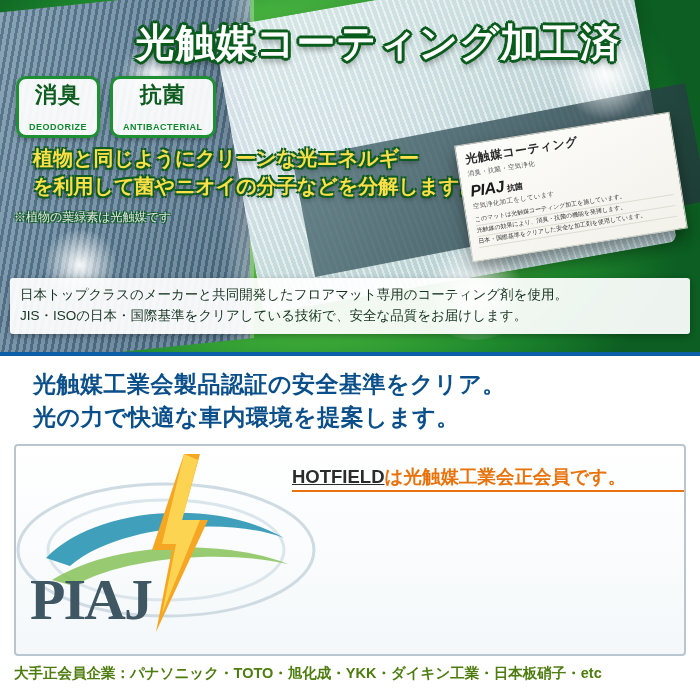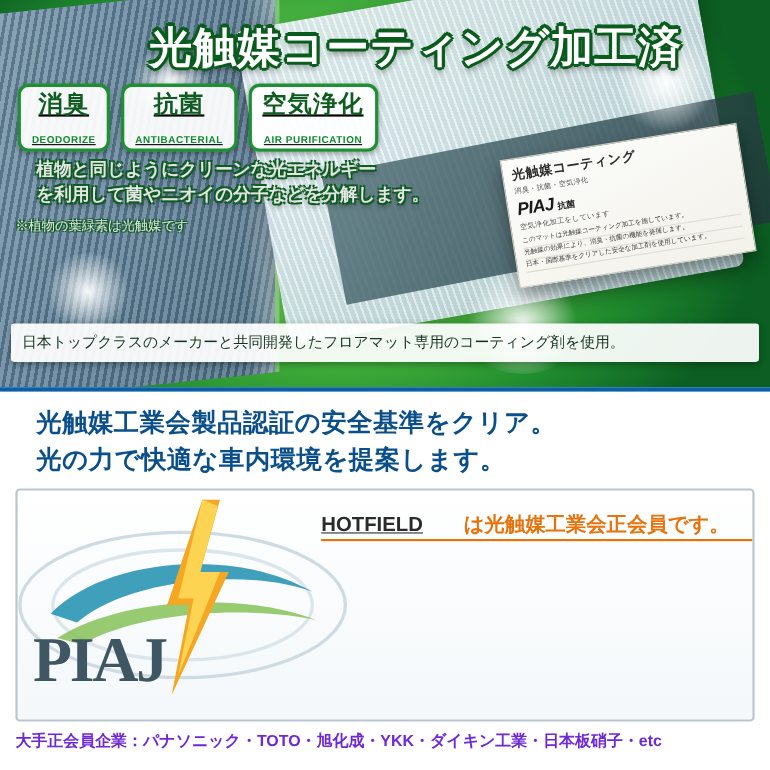--- a/index.html
+++ b/index.html
@@ -99,21 +99,20 @@
       -2px -2px 0 #0a5c1c, 2px -2px 0 #0a5c1c, -2px 2px 0 #0a5c1c, 2px 2px 0 #0a5c1c,
       -3px 0 0 #0a5c1c, 3px 0 0 #0a5c1c, 0 -3px 0 #0a5c1c, 0 3px 0 #0a5c1c,
       0 5px 6px rgba(0,0,0,0.45);
   }
 
   .badges {
     position: absolute;
     left: 16px; top: 76px;
     display: flex;
     gap: 10px;
-    text-decoration: underline;
   }
   .badge {
     background: rgba(255,255,255,0.93);
     border: 3px solid #1f8f34;
     border-radius: 10px;
     padding: 4px 10px 3px 10px;
     text-align: center;
     box-shadow: 0 2px 5px rgba(0,0,0,0.3);
   }
   .badge .jp {
@@ -130,23 +129,23 @@
     letter-spacing: 0.5px;
     margin-top: 16px;
   }
 
   .lead {
     position: absolute;
     left: 14px; top: 144px;
     width: 470px;
   }
   .lead-line {
-    font-size: 16px;
-    font-weight: bold;
-    color: #e5e5e5;
+    font-size: 20px;
+    font-weight: bold;
+    color: #fde047;
     line-height: 1.42;
     text-shadow:
       -1.6px -1.6px 0 #0d5c20, 1.6px -1.6px 0 #0d5c20, -1.6px 1.6px 0 #0d5c20, 1.6px 1.6px 0 #0d5c20,
       0 3px 5px rgba(0,0,0,0.45);
     padding-left: 19px;
   }
   .lead-note {
     margin-top: 8px;
     font-size: 12px;
     color: #e5e5e5;
@@ -206,21 +205,20 @@
 
   .white-note {
     position: absolute;
     left: 10px; top: 278px;
     width: 680px;
     background: rgba(255,255,255,0.93);
     border-radius: 3px;
     padding: 7px 10px;
     box-sizing: border-box;
     box-shadow: 0 2px 6px rgba(0,0,0,0.3);
-    margin-top: 16px;
   }
   .white-note div {
     font-size: 13.5px;
     color: #17331f;
     line-height: 1.55;
   }
 
   
   .bottom-section {
     position: absolute;
@@ -274,21 +272,21 @@
     width: 80px; height: 178px;
   }
   .member-title {
     position: absolute;
     left: 276px; top: 18px;
     font-size: 18.5px;
     font-weight: bold;
     color: #2b2b2b;
     white-space: nowrap;
   }
-  .member-title .orange { color: #e8720c; margin-left: 37px; }
+  .member-title .orange { color: #e8720c; }
   .member-title .brandsmall { color: #2b2b2b; text-decoration: underline; }
   .member-underline {
     position: absolute;
     left: 276px; top: 44px;
     width: 392px;
     height: 2px;
     background: #e8720c;
   }
   .member-body {
     position: absolute;
@@ -300,21 +298,21 @@
     font-size: 14px;
     line-height: 1.75;
     color: #333333;
   }
 
   .footer-note {
     position: absolute;
     left: 14px; top: 308px;
     width: 676px;
     font-size: 14.5px;
-    color: #6d28d9;
+    color: #4d7c0f;
     font-weight: bold;
   }
 </style>
 </head>
 <body>
 
 <div class="page">
 
   <div class="top-section">
     <div class="photo-bg"></div>
@@ -332,24 +330,20 @@
 
     <div class="badges">
       <div class="badge">
         <div class="jp">消臭</div>
         <div class="en">DEODORIZE</div>
       </div>
       <div class="badge">
         <div class="jp">抗菌</div>
         <div class="en">ANTIBACTERIAL</div>
       </div>
-      <div class="badge">
-        <div class="jp">空気浄化</div>
-        <div class="en">AIR PURIFICATION</div>
-      </div>
     </div>
 
     <div class="lead">
       <div class="lead-line">植物と同じようにクリーンな光エネルギー</div>
       <div class="lead-line">を利用して菌やニオイの分子などを分解します。</div>
       <div class="lead-note">※植物の葉緑素は光触媒です</div>
     </div>
 
     <div class="tag-card">
       <div class="tag-title">光触媒コーティング</div>
@@ -360,20 +354,21 @@
       <div class="tag-sub">空気浄化加工をしています</div>
       <div class="tag-lines">
         <div class="tag-line">このマットは光触媒コーティング加工を施しています。</div>
         <div class="tag-line">光触媒の効果により、消臭・抗菌の機能を発揮します。</div>
         <div class="tag-line">日本・国際基準をクリアした安全な加工剤を使用しています。</div>
       </div>
     </div>
 
     <div class="white-note">
       <div>日本トップクラスのメーカーと共同開発したフロアマット専用のコーティング剤を使用。</div>
+      <div>JIS・ISOの日本・国際基準をクリアしている技術で、安全な品質をお届けします。</div>
     </div>
   </div>
 
   <div class="bottom-section">
     <div class="headline">
       <div class="headline-line">光触媒工業会製品認証の安全基準をクリア。</div>
       <div class="headline-line">光の力で快適な車内環境を提案します。</div>
     </div>
 
     <div class="piaj-panel">

